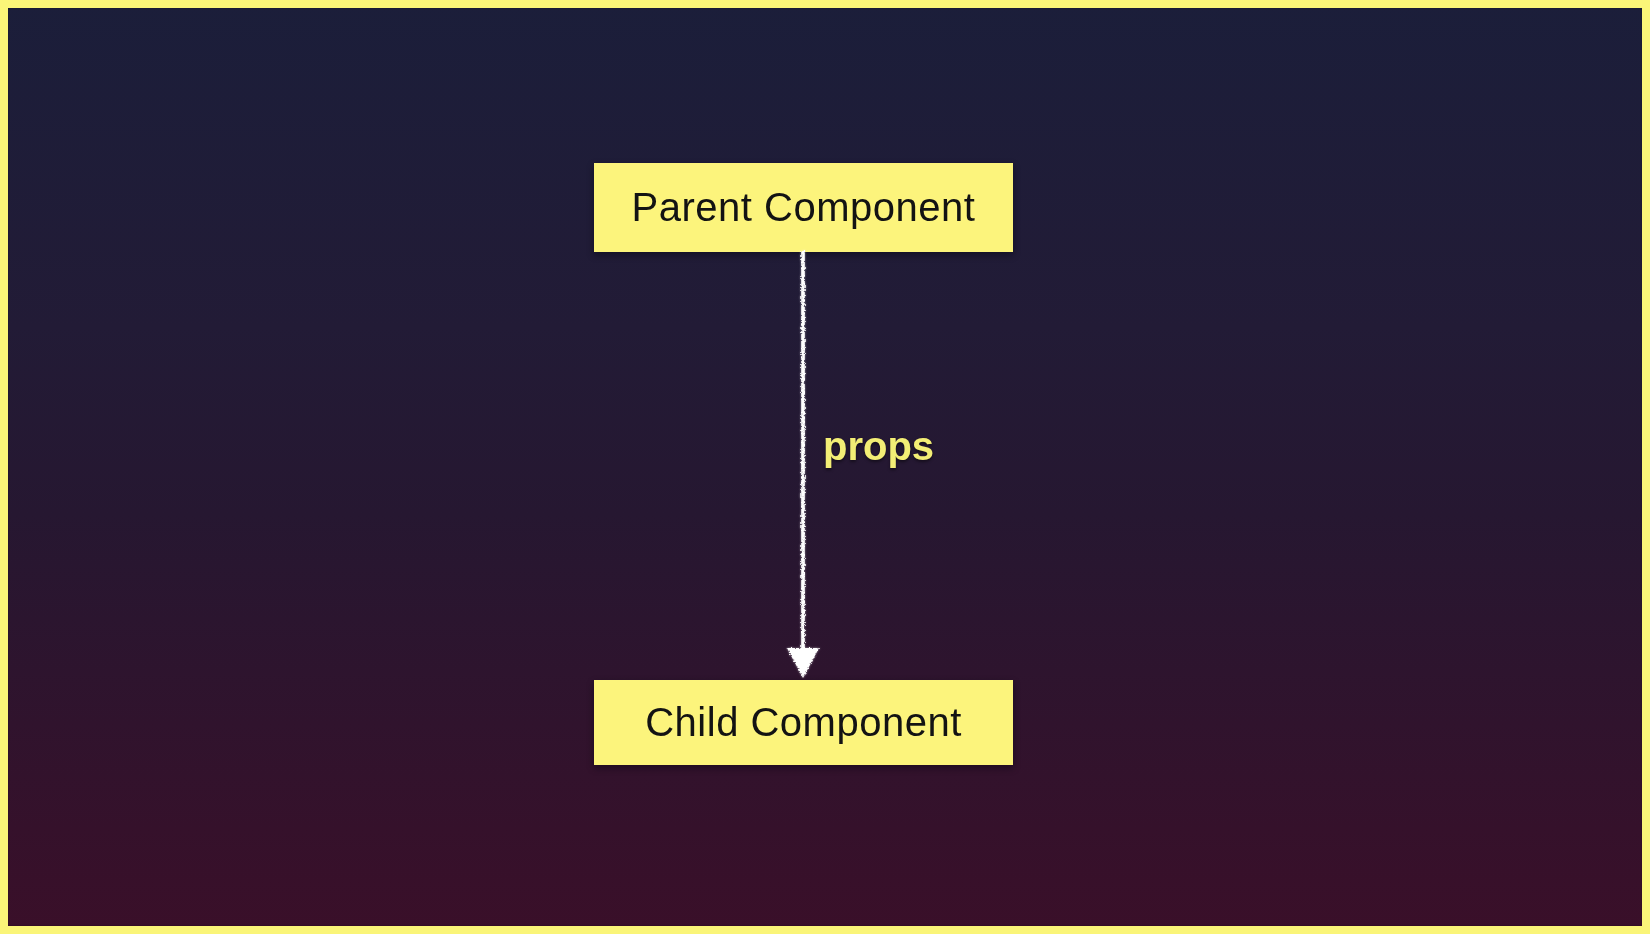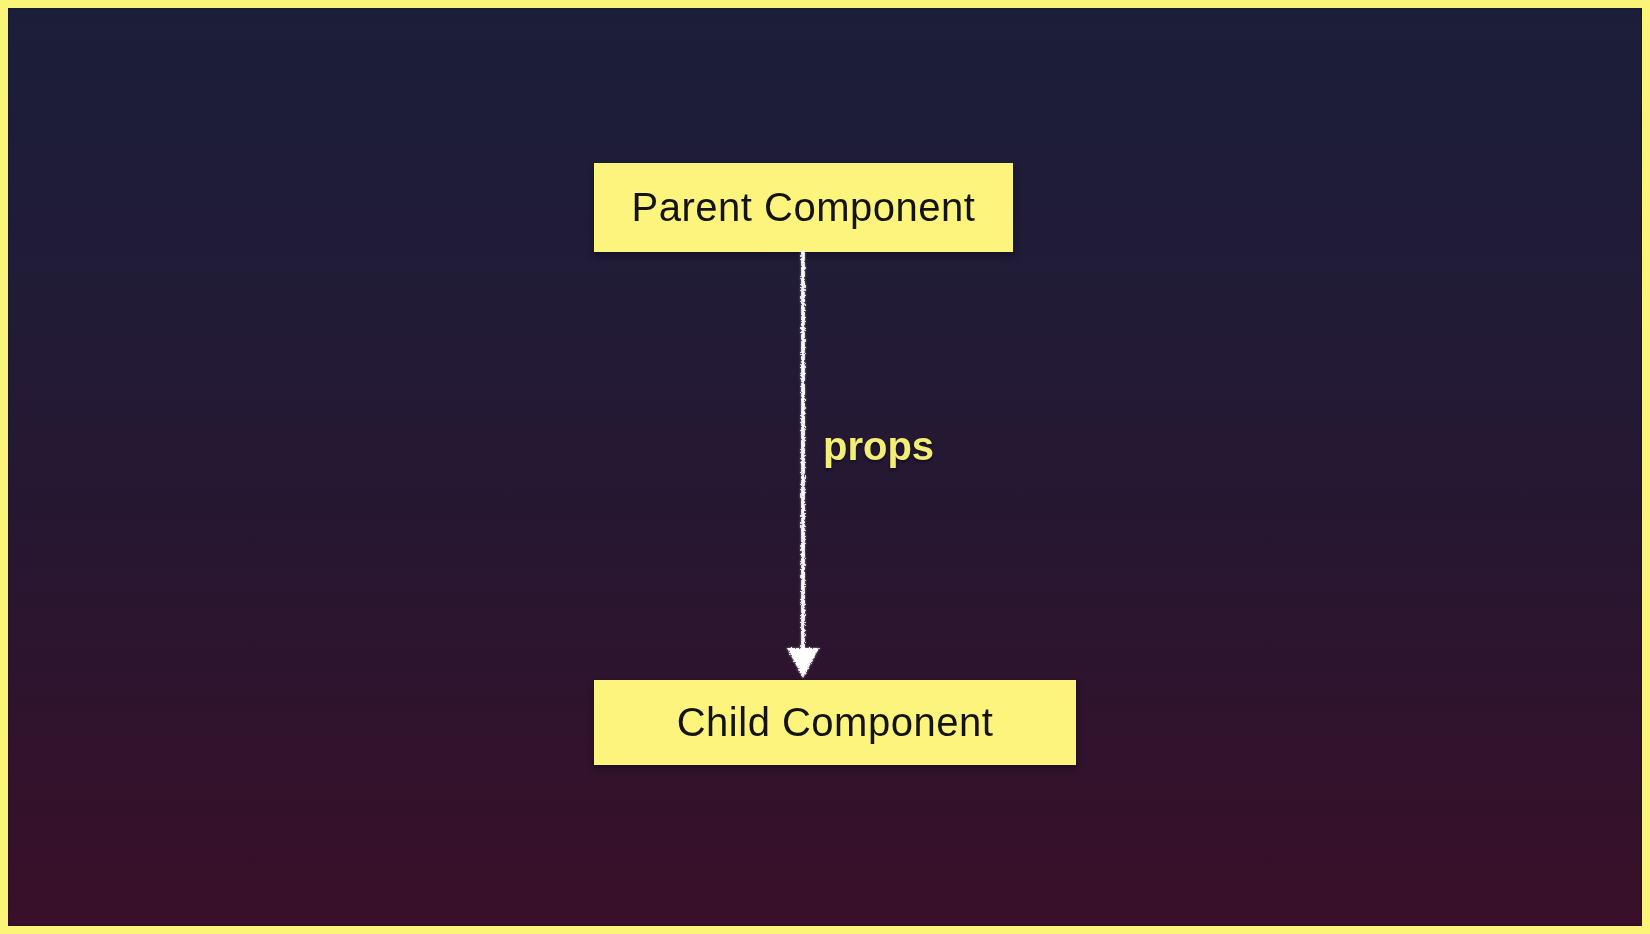--- a/index.html
+++ b/index.html
@@ -48,21 +48,21 @@
   .node-parent {
     left: 594px;
     top: 163px;
     width: 419px;
     height: 89px;
   }
 
   .node-child {
     left: 594px;
     top: 680px;
-    width: 482px;
+    width: 419px;
     height: 85px;
   }
 
   .arrow-svg {
     position: absolute;
     left: 771px;
     top: 248px;
     width: 64px;
     height: 436px;
     color: var(--arrow, #ffffff);

